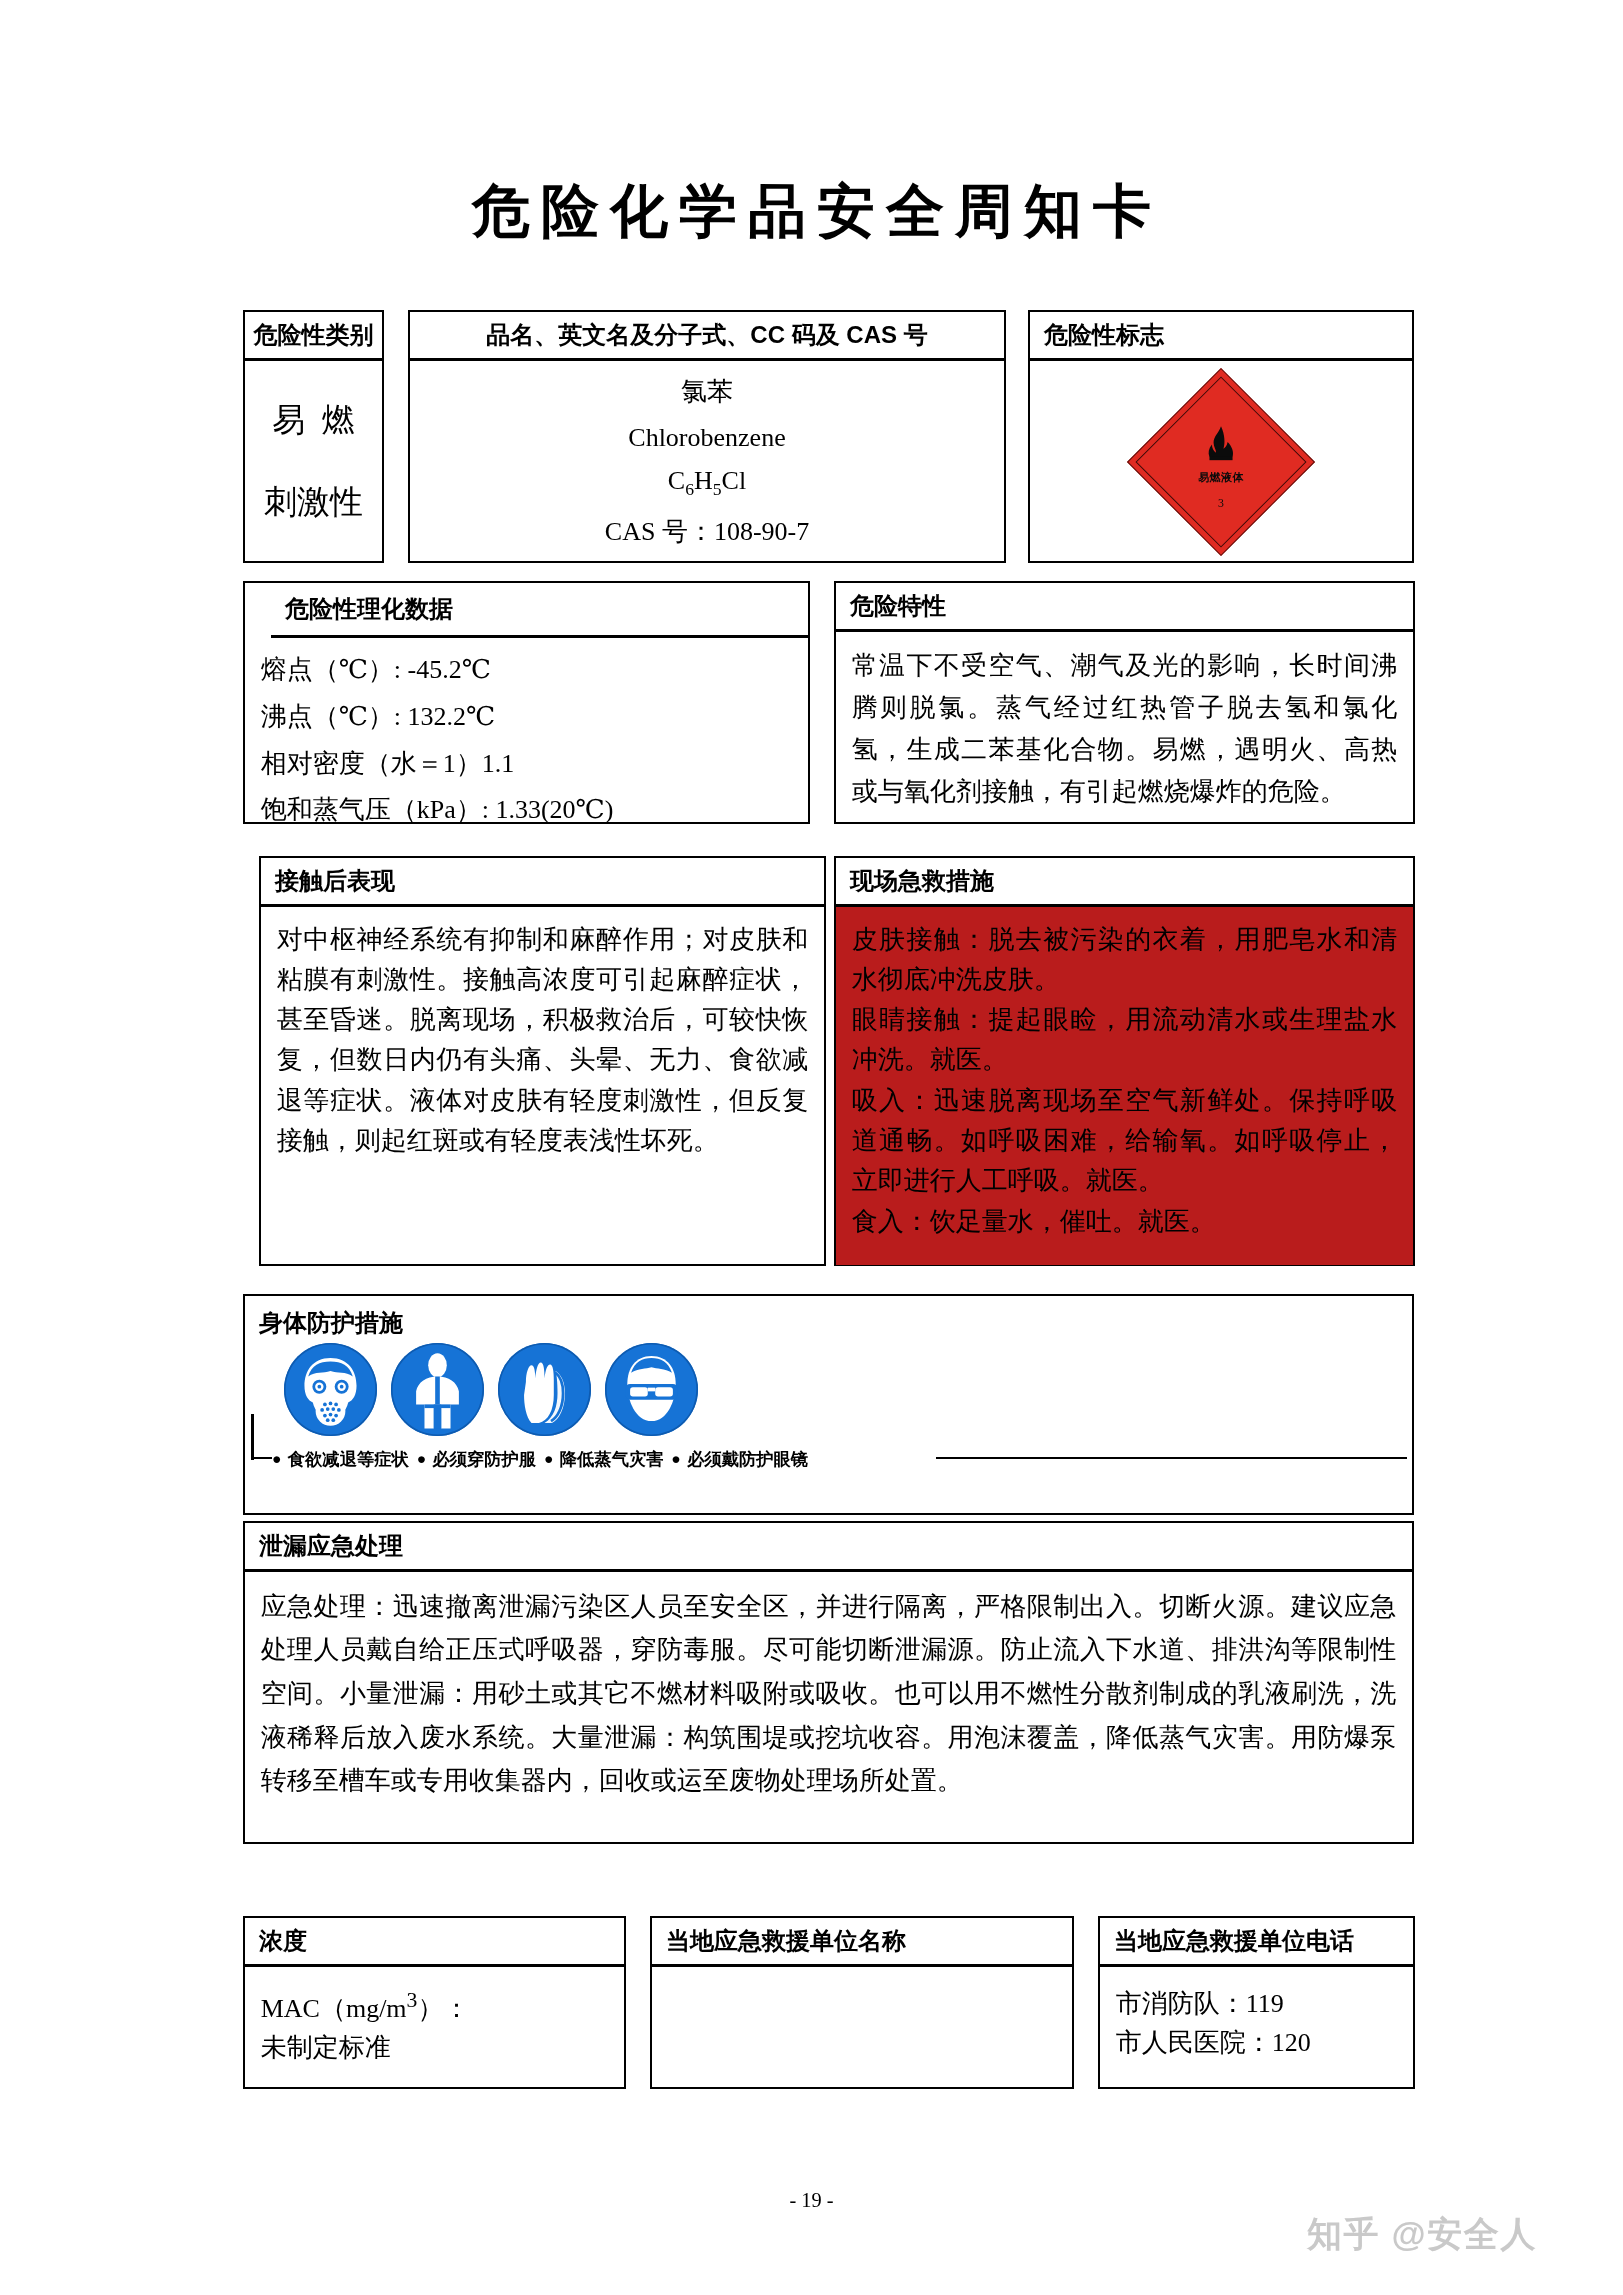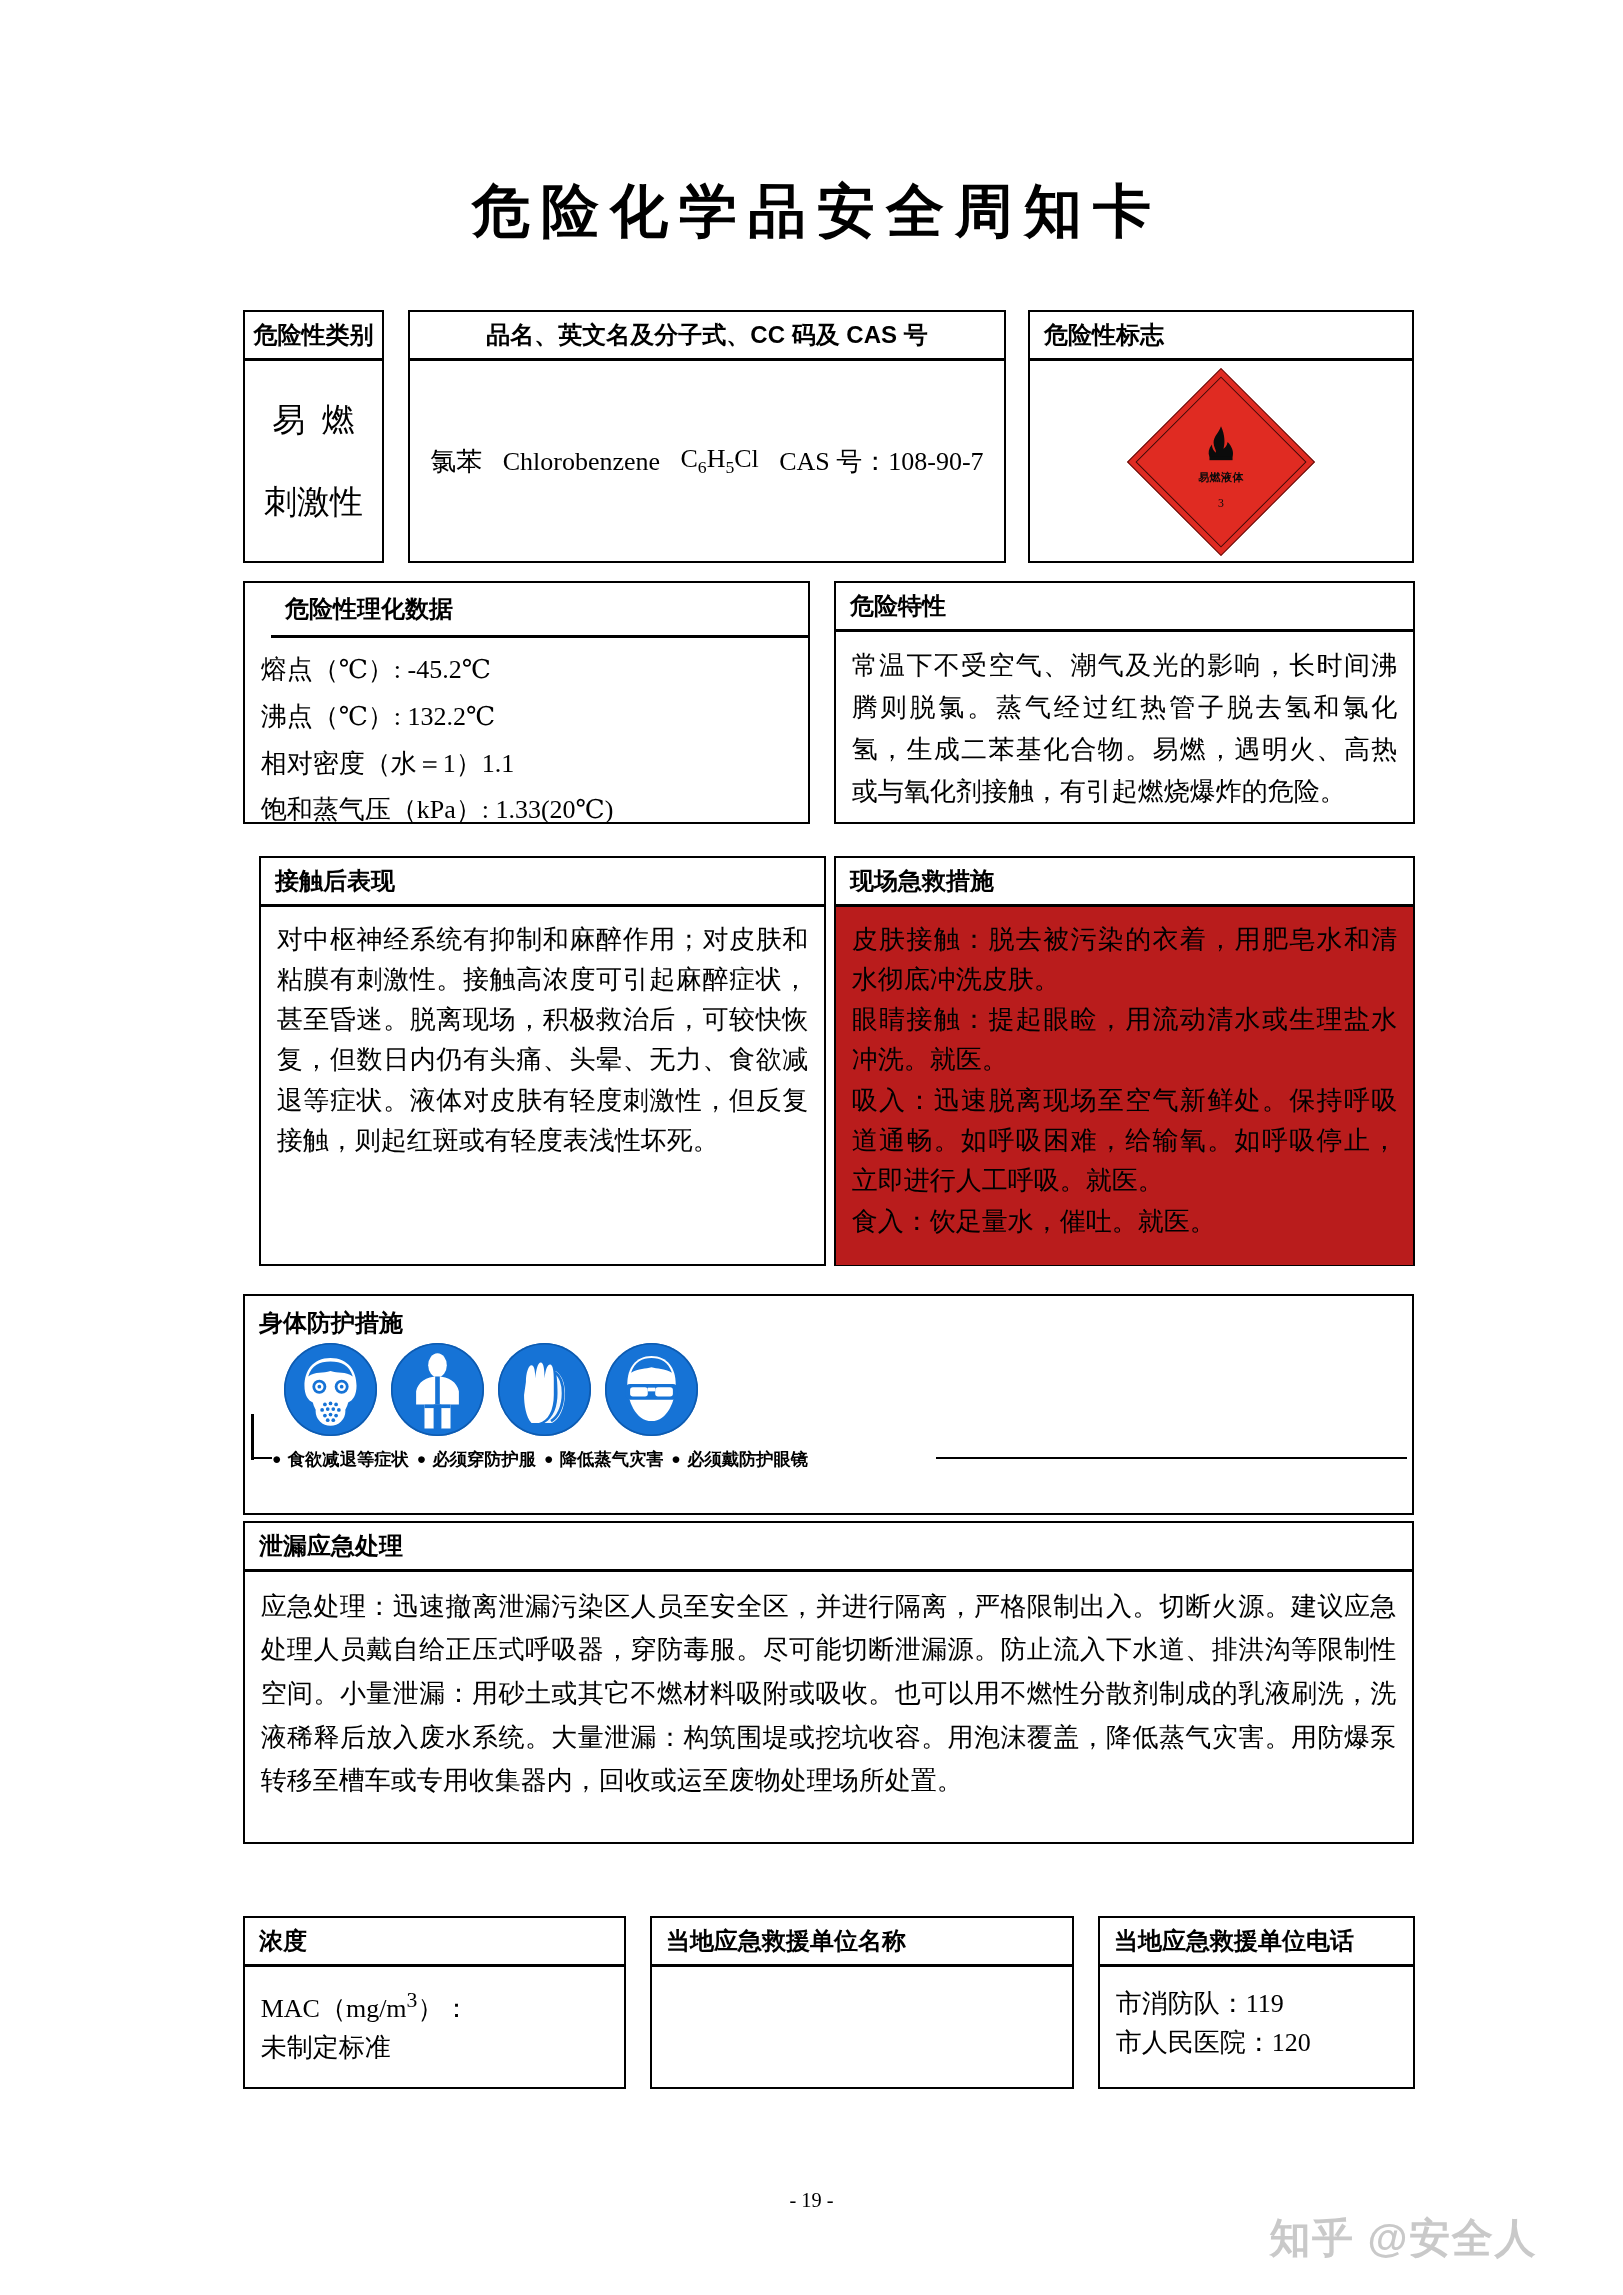--- a/index.html
+++ b/index.html
@@ -64,21 +64,21 @@
     display: flex; flex-direction: column;
     justify-content: space-evenly; align-items: center;
     font-size: 33px;
   }
   #cat-body div { white-space: pre; }
 
   #name-box { left: 408px; top: 310px; width: 598px; height: 253px; }
   #name-hdr { height: 49px; }
   #name-body {
     height: 201px;
-    display: flex; flex-direction: row;
+    display: flex; flex-direction: column;
     justify-content: space-evenly; align-items: center;
     font-size: 26px;
   }
   sub { font-size: 0.68em; vertical-align: sub; }
 
   #sym-box { left: 1028px; top: 310px; width: 386px; height: 253px; }
   #sym-hdr { height: 49px; }
   #sym-body { height: 201px; position: relative; }
 
   
@@ -201,21 +201,21 @@
   #tel-body { height: 121px; font-size: 26px; line-height: 1.5; padding-top: 17.3px; }
 
   
   .pagenum {
     position: absolute; left: 0; right: 0; top: 2189px;
     text-align: center; font-size: 20.4px;
   }
   .watermark {
     position: absolute; right: 86px; top: 2211px;
     font-family: "Liberation Sans", "DejaVu Sans", sans-serif;
-    font-size: 41px; font-weight: bold;
+    font-size: 35px; font-weight: bold;
     color: #c9c9c9;
     letter-spacing: 1.6px;
   }
 </style>
 </head>
 <body>
 
 <div class="page">
 
   <div class="title">危险化学品安全周知卡</div>

